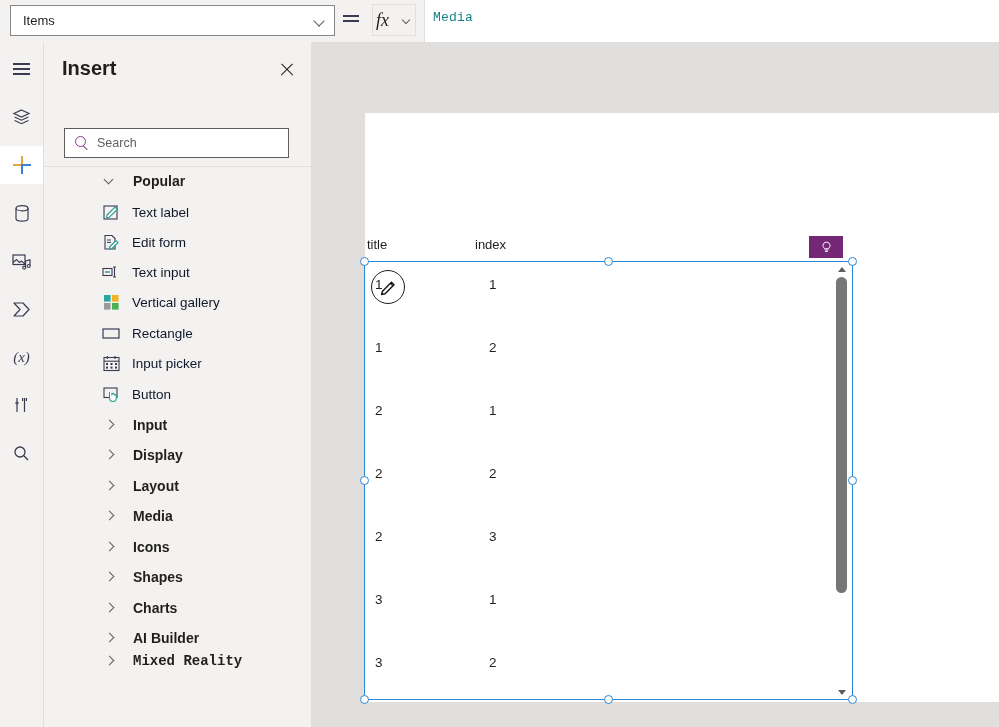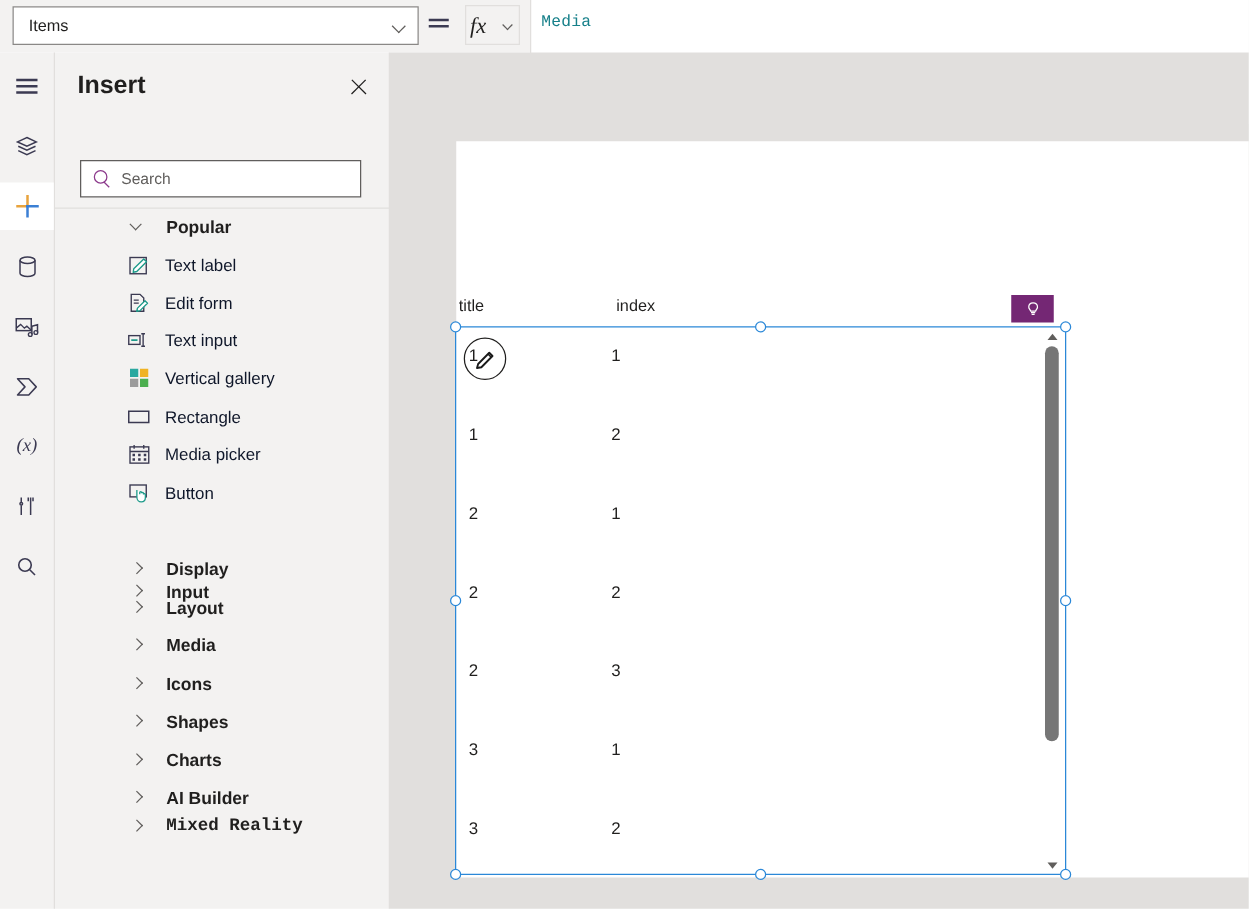--- a/index.html
+++ b/index.html
@@ -123,21 +123,21 @@
   .ctrl-item .ci{width:18px;height:18px;margin-left:58px;display:flex;align-items:center;justify-content:center;}
   .ctrl-item .cl{font-size:13.5px;color:#0f172a;margin-left:12px;}
 
   
   .canvas-bg{position:absolute;left:312px;top:42px;width:687px;height:685px;background:#e1dfdd;}
   .canvas{position:absolute;left:365px;top:113px;width:634px;height:589px;background:#ffffff;}
 
   .gal-head{position:absolute;left:367px;top:237px;width:486px;height:22px;}
   .gal-head .h{position:absolute;font-size:13px;color:#201f1e;}
   .gal-head .h1{left:0;}
-  .gal-head .h2{left:126px;}
+  .gal-head .h2{left:108px;}
 
   .badge{
     position:absolute;left:809px;top:236px;width:34px;height:22px;background:#742774;
     display:flex;align-items:center;justify-content:center;
   }
 
   .gallery{
     position:absolute;left:364px;top:261px;width:489px;height:439px;
     border:1.6px solid #2b88d8;box-sizing:border-box;background:#ffffff;
   }
@@ -345,33 +345,33 @@
           <g fill="#3b3a52">
             <rect x="3" y="8" width="2" height="2"></rect>
               <rect x="7.5" y="8" width="2" height="2"></rect>
               <rect x="12" y="8" width="2" height="2"></rect>
             <rect x="3" y="11.6" width="2" height="2"></rect>
               <rect x="7.5" y="11.6" width="2" height="2"></rect>
               <rect x="12" y="11.6" width="2" height="2"></rect>
           </g>
         </svg>
       </span>
-      <span class="cl">Media picker</span>
+      <span class="cl">Input picker</span>
     </div>
     <div class="ctrl-item" style="top:337px;">
       <span class="ci">
         <svg width="17" height="17" viewBox="0 0 17 17">
           <rect x="1" y="2" width="13" height="9.5" fill="none" stroke="#3b3a52" stroke-width="1.1"></rect>
           <path d="M6.5 6 V11.5 C6.5 13.8 8 15.5 10 15.5 C12 15.5 13.3 14 13.3 12 V9.5 C13.3 8.6 11.8 8.6 11.8 9.5 M11.8 9.3 V8.6 C11.8 7.7 10.3 7.7 10.3 8.6 M10.3 8.6 V8 C10.3 7.1 8.8 7.1 8.8 8 V9.4" fill="#ffffff" stroke="#1d9b8a" stroke-width="1.05" stroke-linejoin="round"></path>
         </svg>
       </span>
       <span class="cl">Button</span>
     </div>
 
-    <div class="group-head" style="top:368px;margin-top:48px;">
+    <div class="group-head" style="top:368px;">
       <span class="cv cv-right"></span>
       <span class="gname">Input</span>
     </div>
     <div class="group-head" style="top:398px;">
       <span class="cv cv-right"></span>
       <span class="gname">Display</span>
     </div>
     <div class="group-head" style="top:429px;">
       <span class="cv cv-right"></span>
       <span class="gname">Layout</span>

